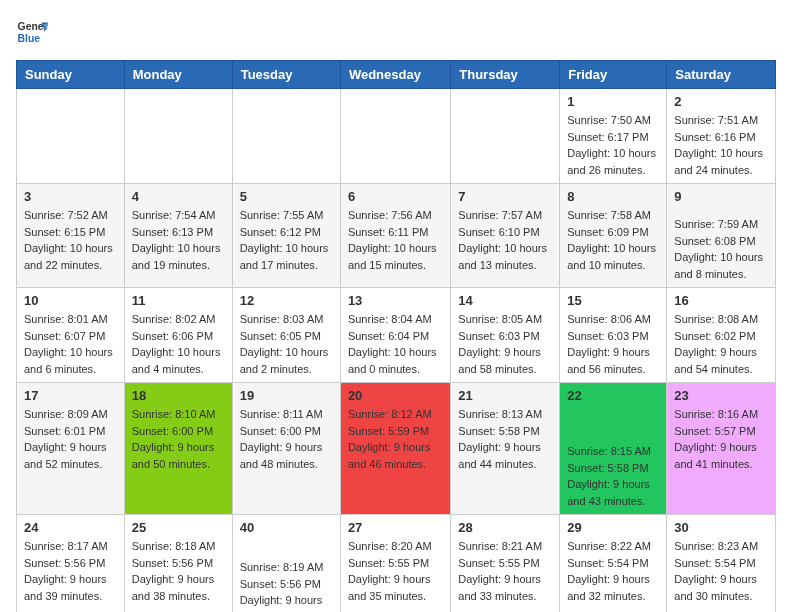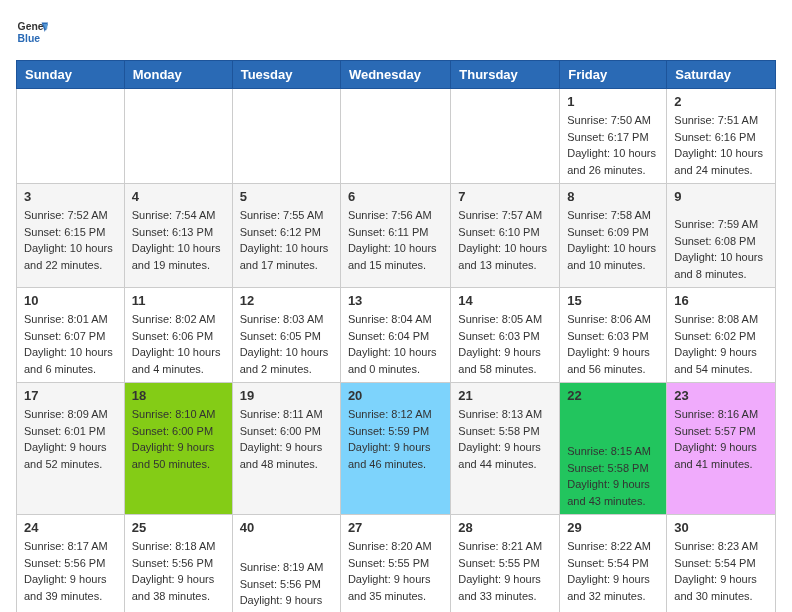--- a/index.html
+++ b/index.html
@@ -228,21 +228,21 @@
           <div class="day-info" style="white-space: pre-line;">Sunrise: 8:10 AM
 Sunset: 6:00 PM
 Daylight: 9 hours and 50 minutes.</div>
         </td>
         <td style="background: rgb(245, 245, 245);">
           <div class="day-number">19</div>
           <div class="day-info" style="white-space: pre-line;">Sunrise: 8:11 AM
 Sunset: 6:00 PM
 Daylight: 9 hours and 48 minutes.</div>
         </td>
-        <td style="background: #7dd3fc;">
+        <td style="background: #ef4444;">
           <div class="day-number">20</div>
           <div class="day-info" style="white-space: pre-line;">Sunrise: 8:12 AM
 Sunset: 5:59 PM
 Daylight: 9 hours and 46 minutes.</div>
         </td>
         <td style="background: rgb(245, 245, 245);">
           <div class="day-number">21</div>
           <div class="day-info" style="white-space: pre-line;">Sunrise: 8:13 AM
 Sunset: 5:58 PM
 Daylight: 9 hours and 44 minutes.</div>

